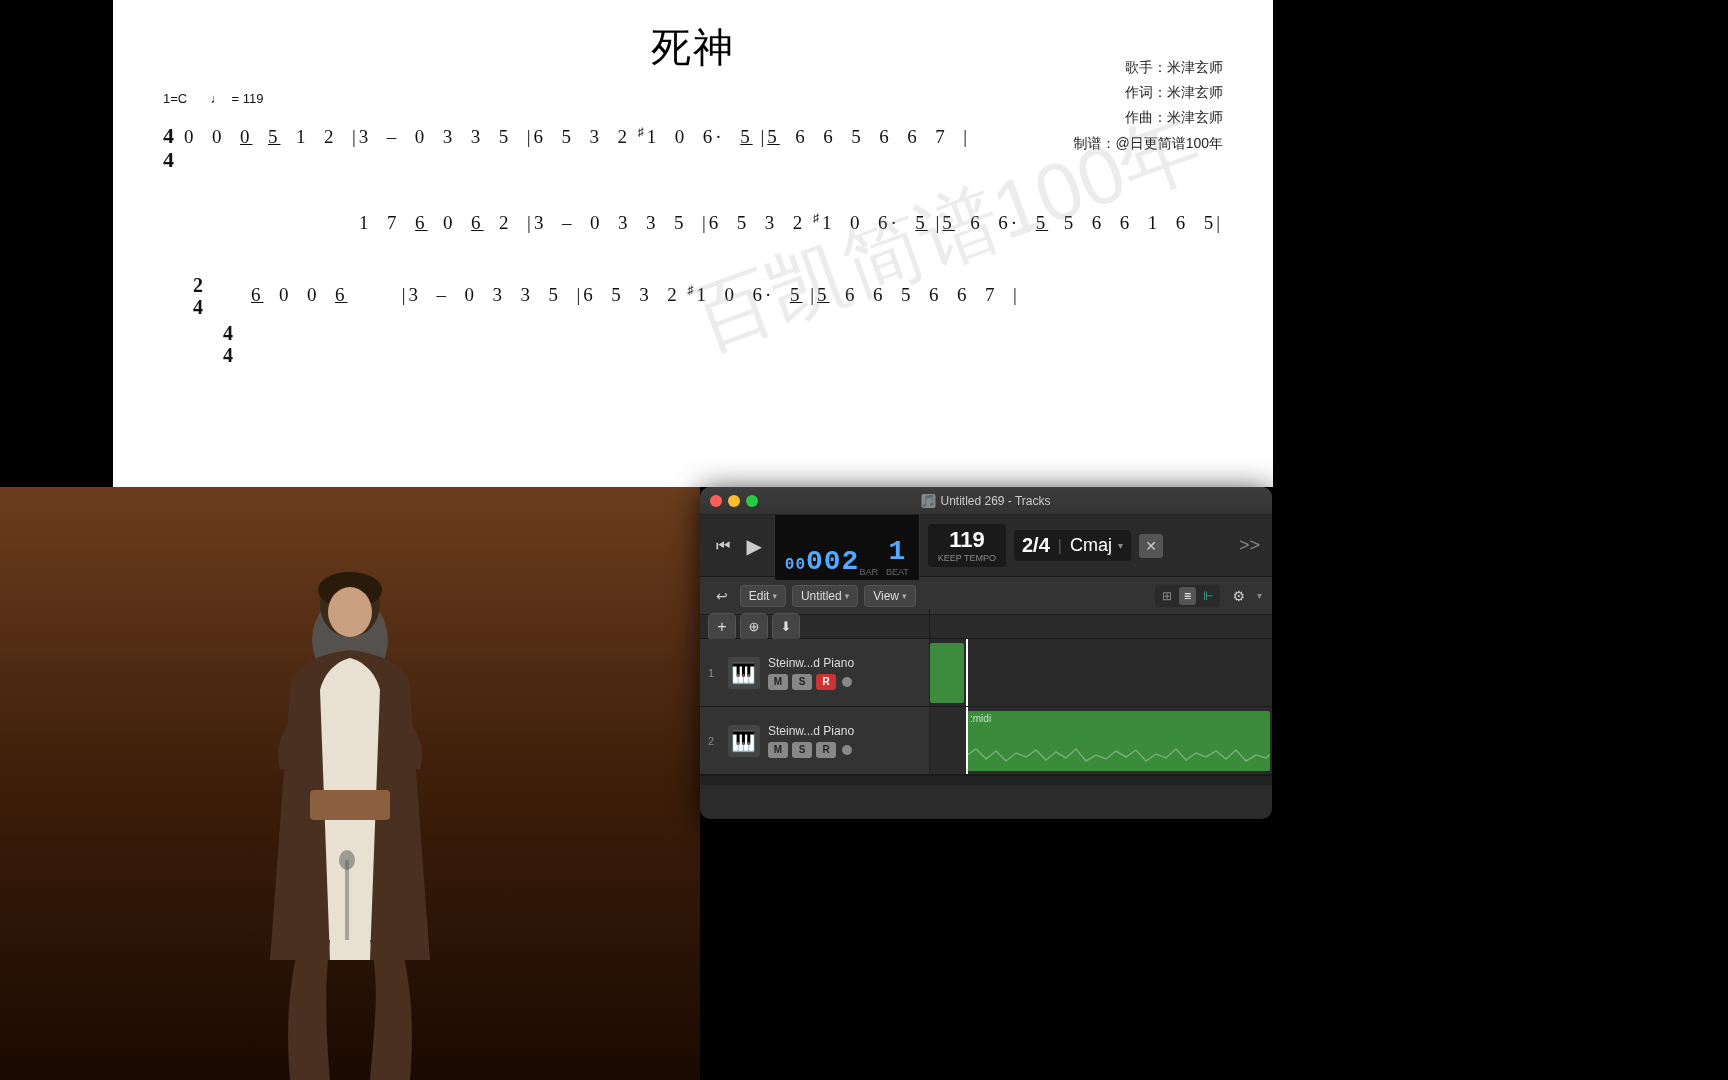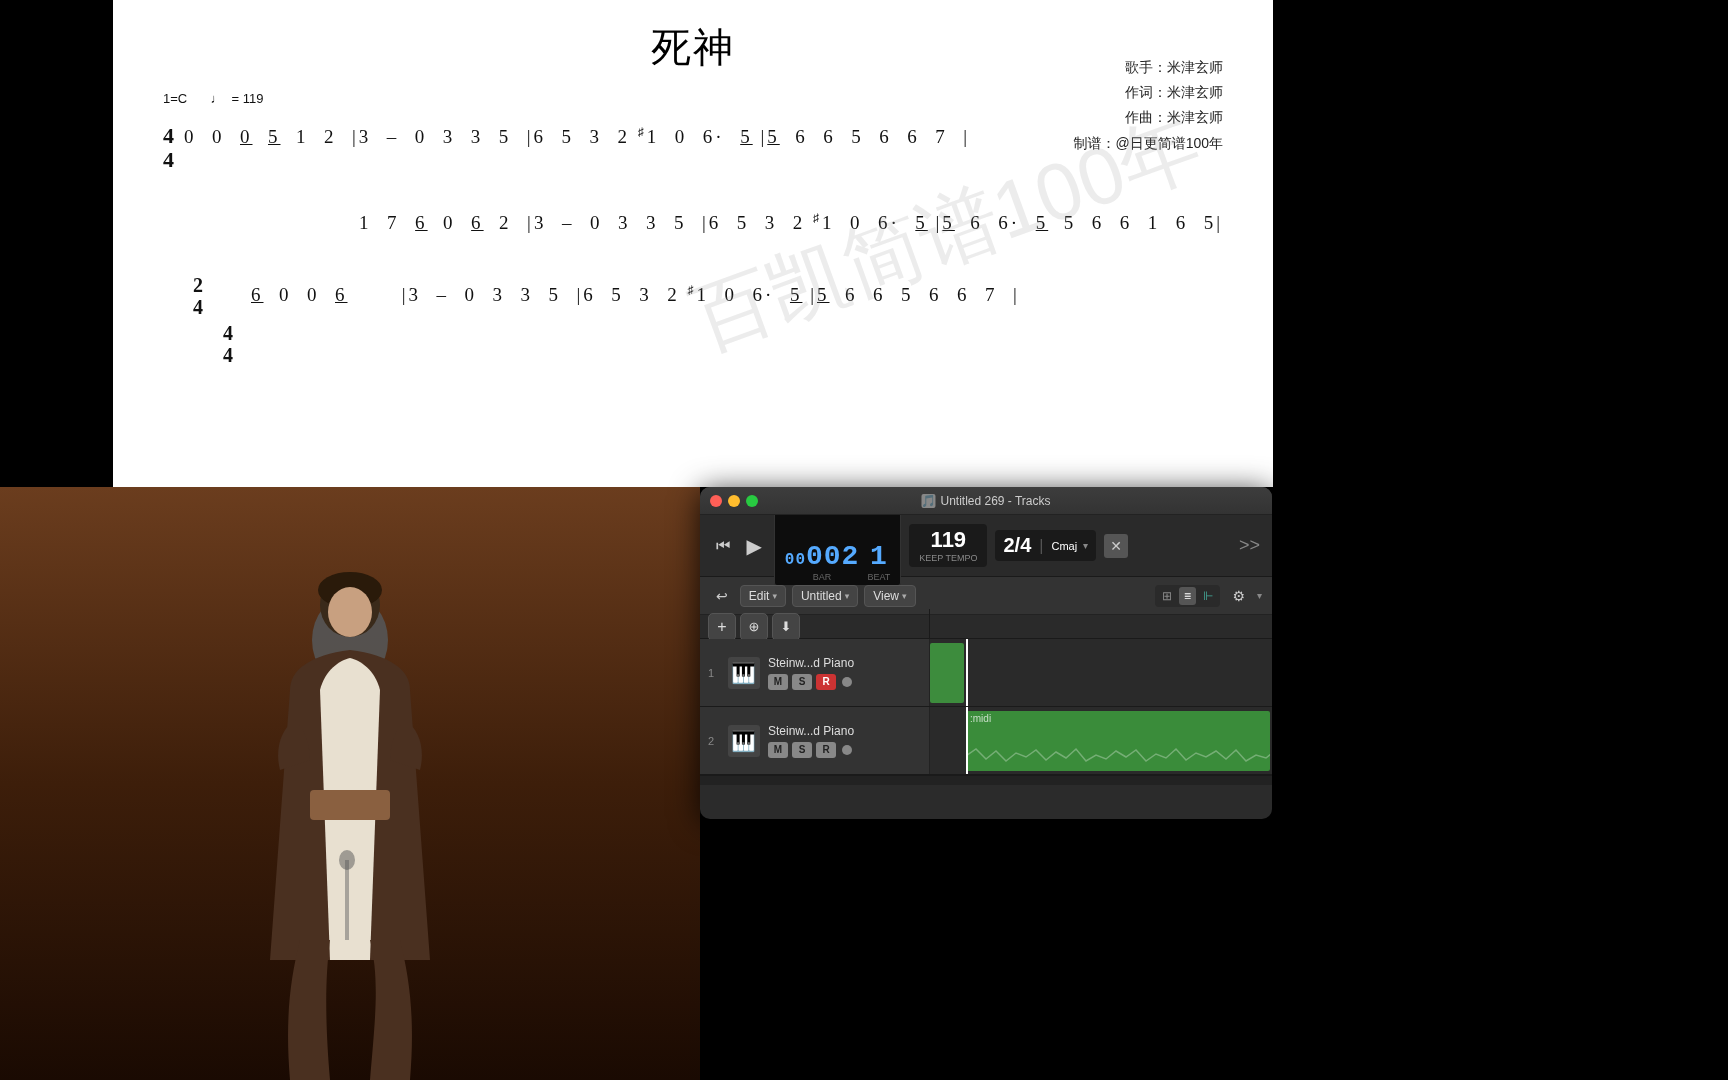--- a/index.html
+++ b/index.html
@@ -242,21 +242,21 @@
       gap: 4px;
     }
 
     .time-sig-val {
       font-size: 20px;
       color: #fff;
       font-weight: bold;
     }
 
     .key-display {
-      font-size: 11px;
+      font-size: 18px;
       color: #fff;
     }
 
     .transport-expand {
       margin-left: auto;
       background: none;
       border: none;
       color: #888;
       font-size: 18px;
       cursor: pointer;
@@ -683,21 +683,21 @@
       <span class="daw-title-icon">🎵</span>
       <span>Untitled 269 - Tracks</span>
     </div>
   </div>
 
   <div class="transport-bar">
     <button class="transport-btn">⏮</button>
     <button class="transport-btn" style="font-size:20px;">▶</button>
 
     <div class="lcd-display" style="flex-direction:row;align-items:flex-end;gap:0;">
-      <div style="display:flex;flex-direction:column;align-items:center;margin-top:31px;">
+      <div style="display:flex;flex-direction:row;align-items:flex-end;margin-top:31px;">
         <div class="lcd-big" style="font-size:18px;color:#5af;">
           <span style="font-size:16px;color:#5af;">00</span><span style="font-size:28px;color:#5af;">002</span>
         </div>
         <div class="lcd-small">BAR</div>
       </div>
       <div style="display:flex;flex-direction:column;align-items:center;margin-left:8px;">
         <div class="lcd-big" style="font-size:28px;color:#5af;">1</div>
         <div class="lcd-small">BEAT</div>
       </div>
     </div>

